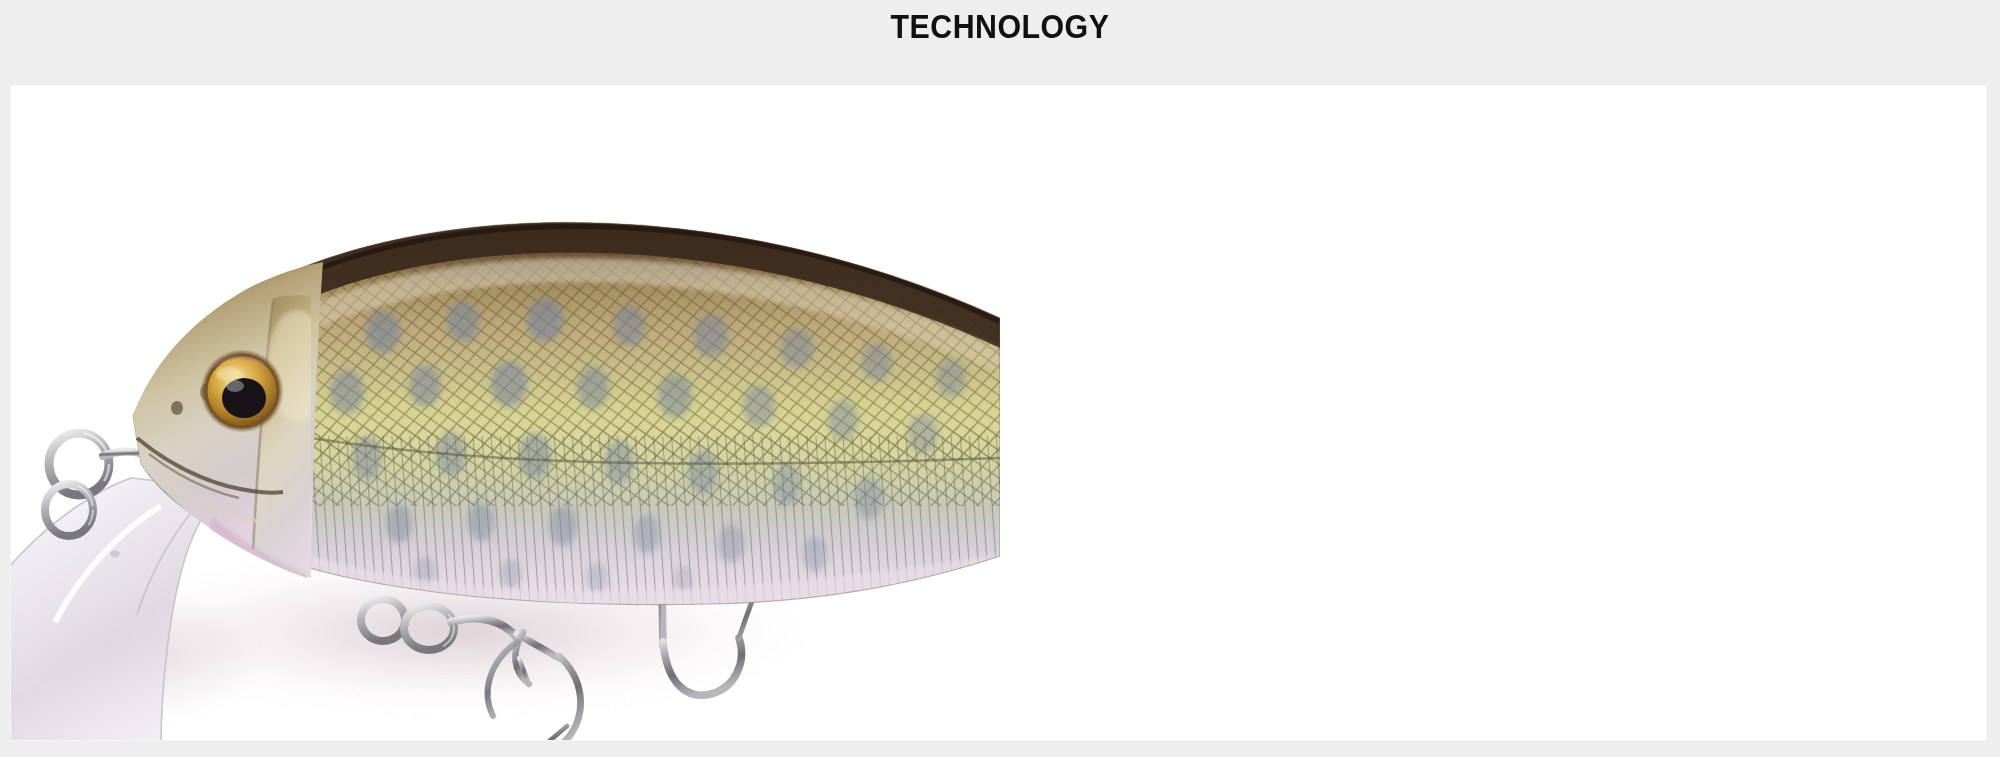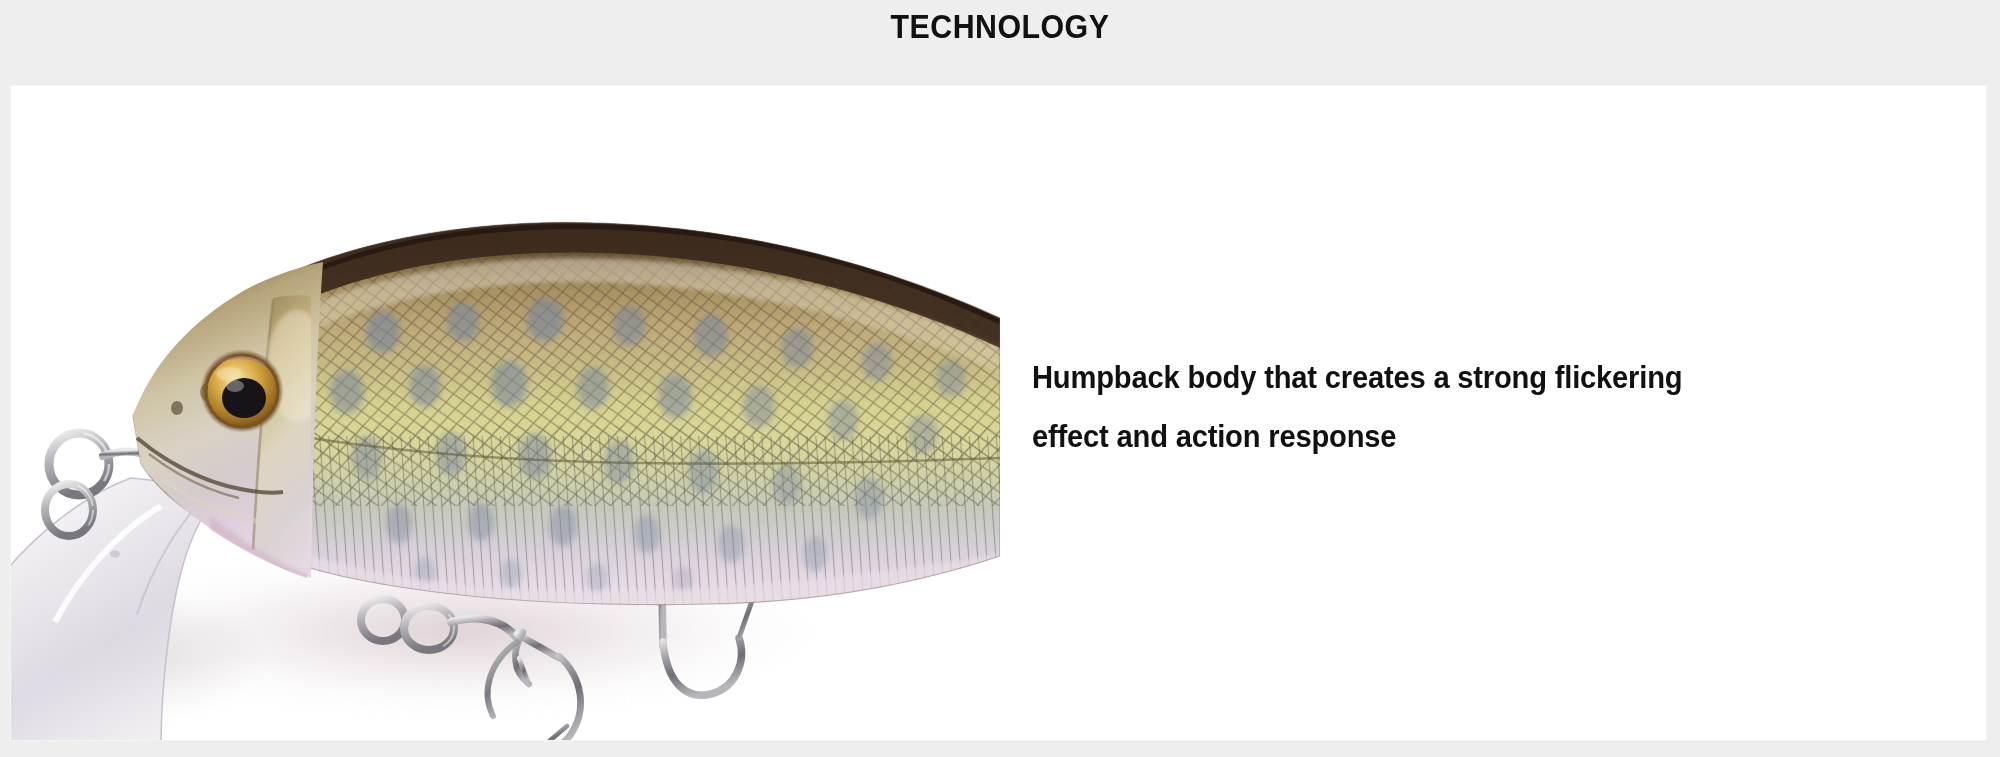--- a/index.html
+++ b/index.html
@@ -357,21 +357,15 @@
             <path d="M518 598 L508 572" fill="none" stroke="url(#steelGrad)" stroke-width="4.4" stroke-linecap="round"></path>
             <path d="M548 570 C 572 592, 576 624, 560 648
                      C 552 660, 540 666, 528 664" fill="none" stroke="url(#steelGrad)" stroke-width="6.8" stroke-linecap="round"></path>
             <path d="M528 664 L556 640" fill="none" stroke="url(#steelGrad)" stroke-width="4.6" stroke-linecap="round"></path>
             <path d="M506 556 C 478 576, 470 606, 482 630" fill="none" stroke="url(#steelGrad)" stroke-width="6" stroke-linecap="round" opacity=".92"></path>
           </g>
         </svg>
       </div>
     </div>
 
-    <div style="position:absolute;left:1021px;top:262px;width:880px;">
-      <div style="font-size:31px;font-weight:bold;color:#111112;line-height:59px;
-                  letter-spacing:-.2px;transform:scaleX(.94);transform-origin:left top;">Humpback body that creates a strong flickering</div>
-      <div style="font-size:31px;font-weight:bold;color:#111112;line-height:59px;
-                  letter-spacing:-.2px;transform:scaleX(.94);transform-origin:left top;">effect and action response</div>
-    </div>
 
   </div>
 </div>
 
 </body></html>

